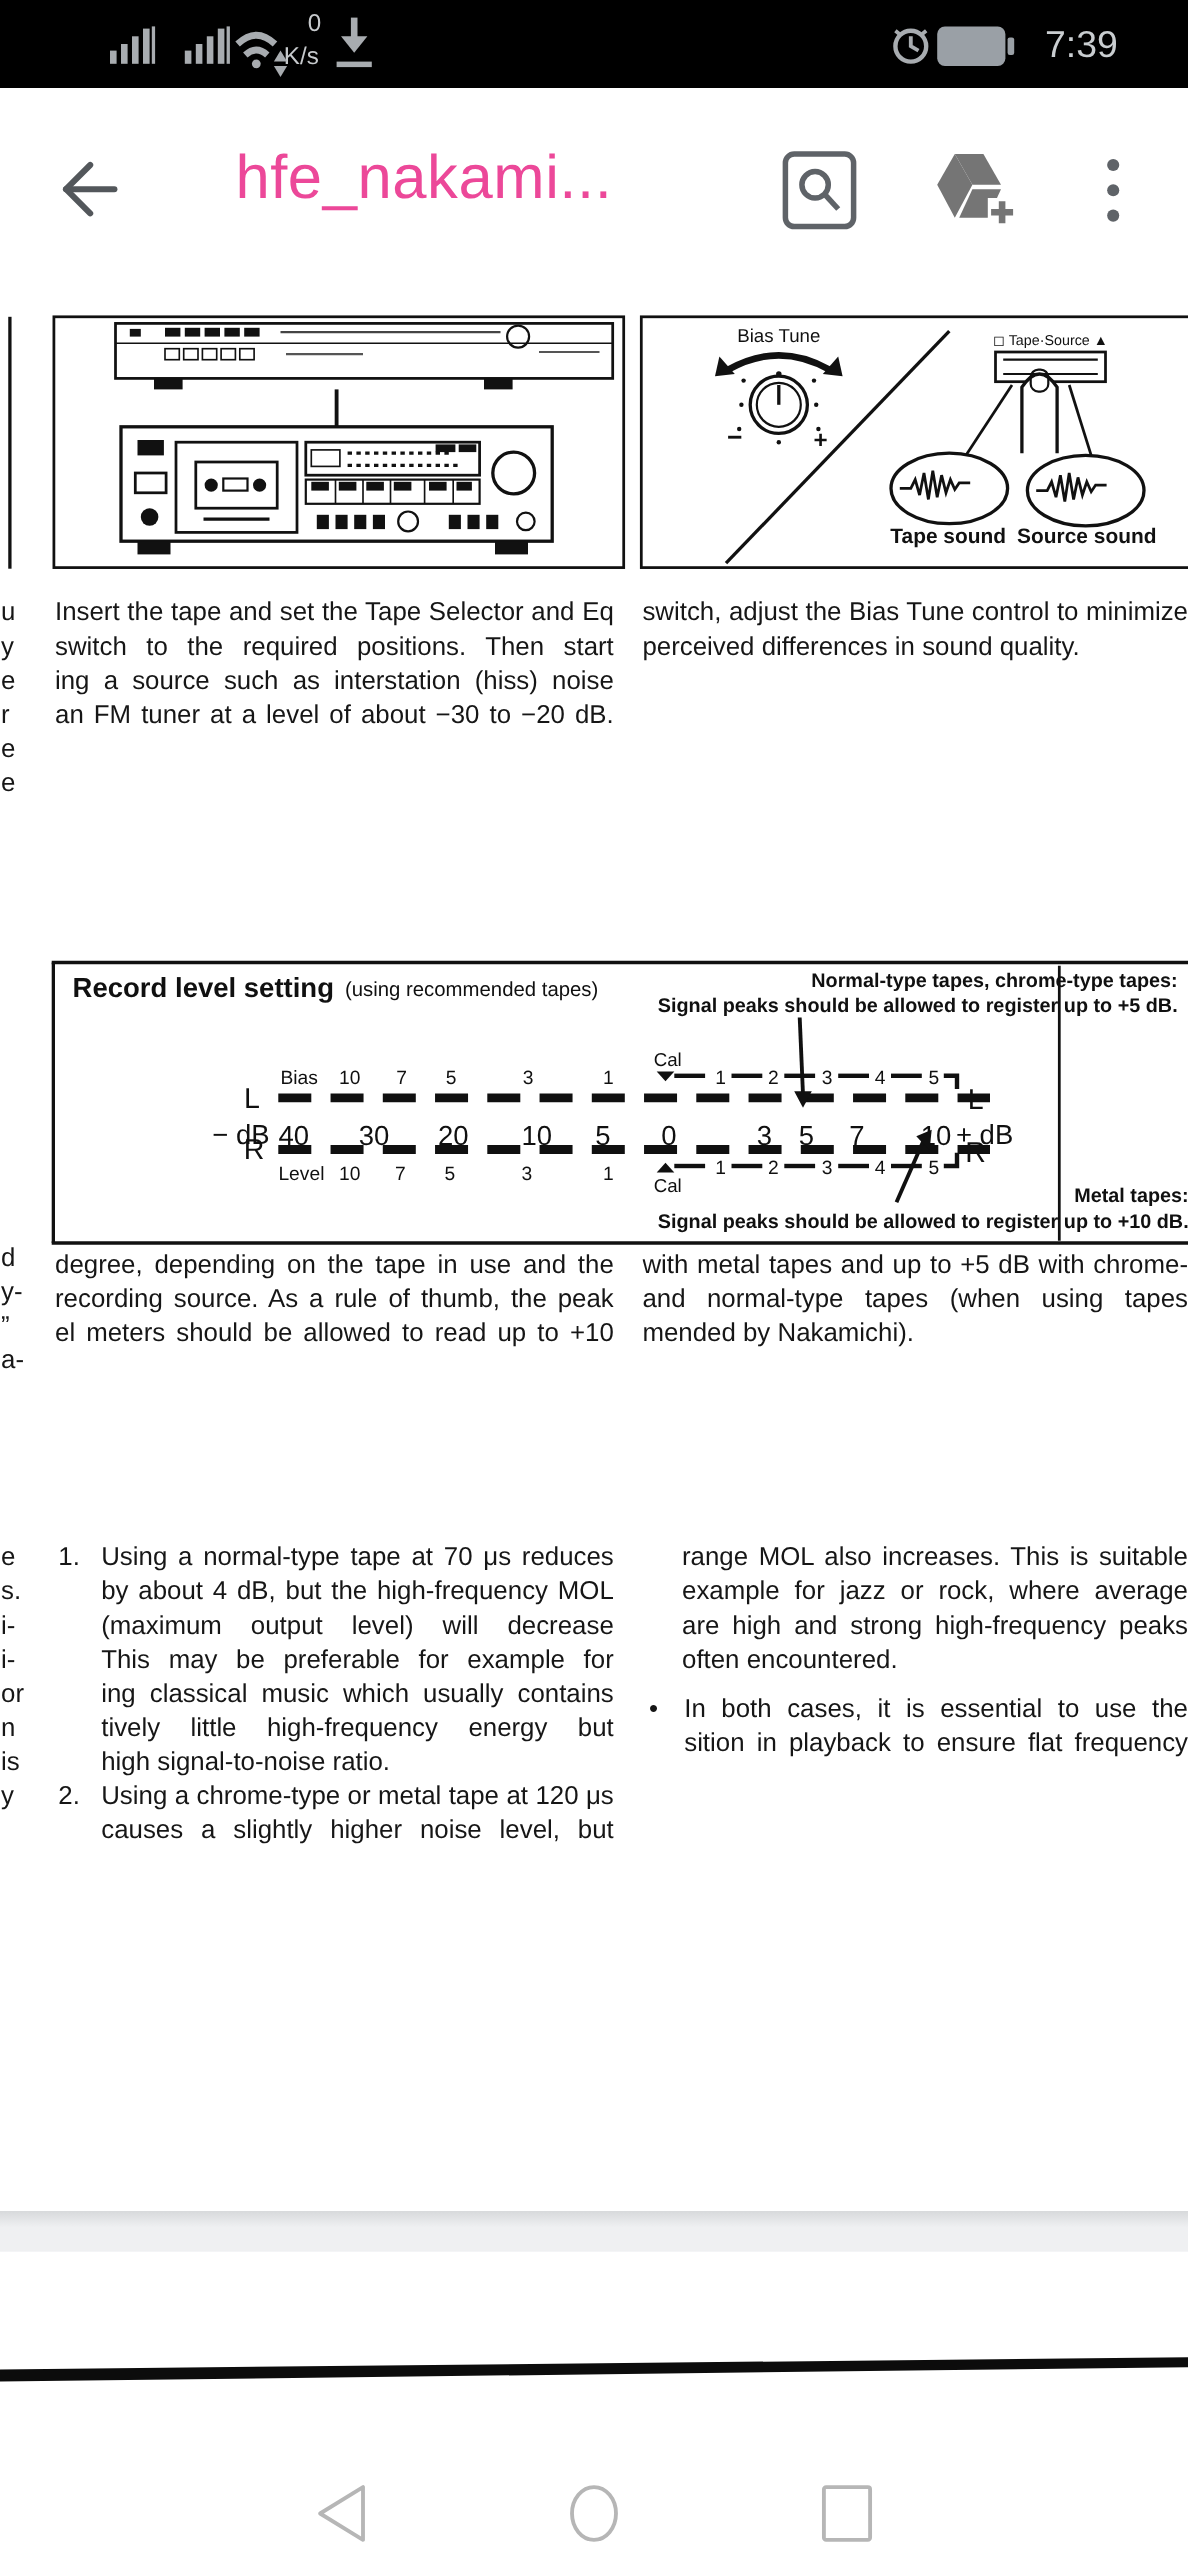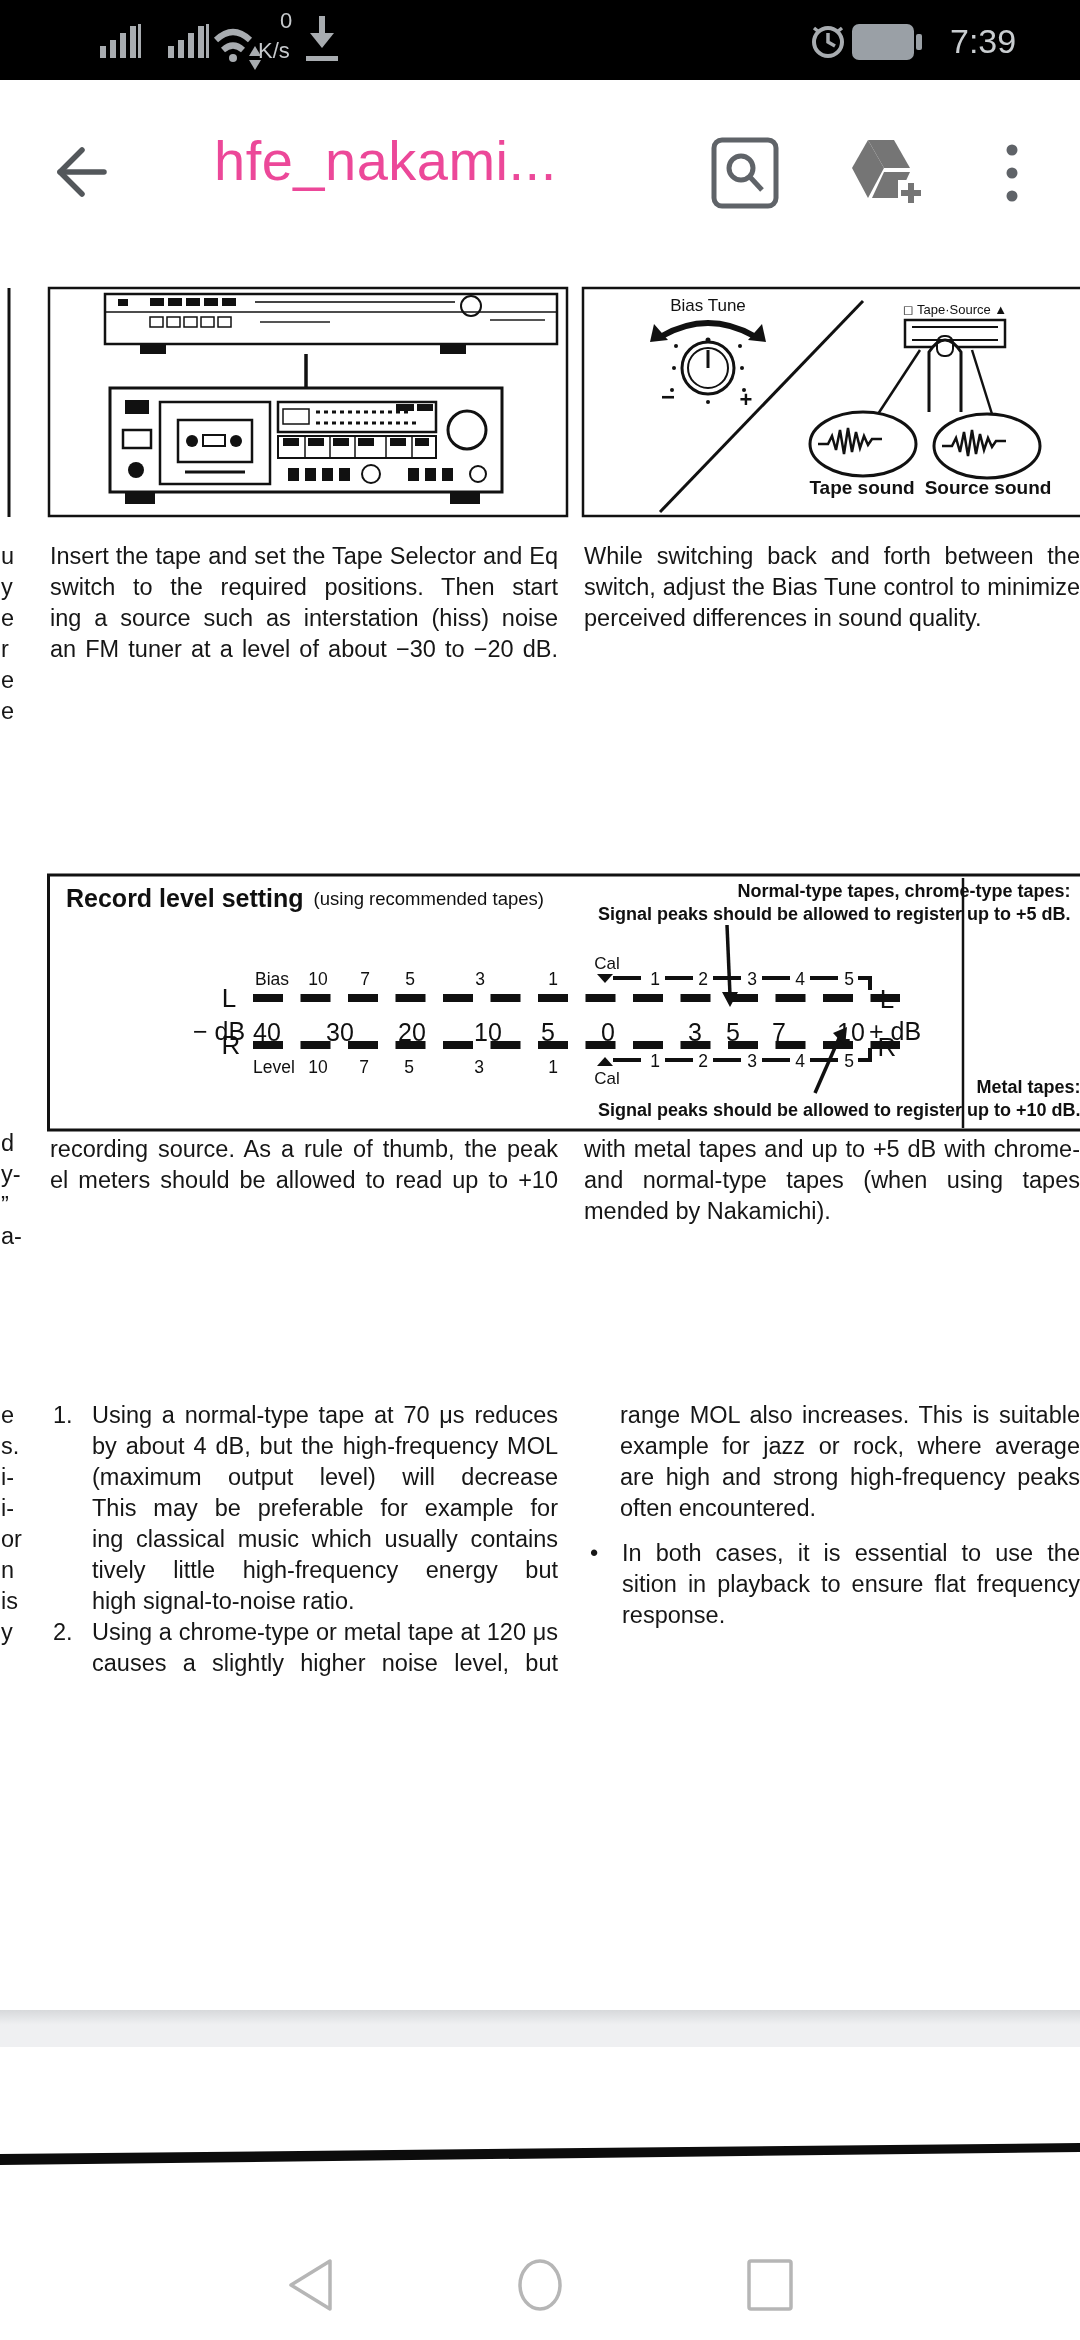--- a/index.html
+++ b/index.html
@@ -339,32 +339,32 @@
     <div class="mline">e</div>
       <div class="mline">e</div>
   </div>
   <div class="abs col" style="left:50px;top:541px;width:508px;">
     <div class="jline">Insert the tape and set the Tape Selector and Eq</div>
     <div class="jline">switch to the required positions. Then start record-</div>
     <div class="jline">ing a source such as interstation (hiss) noise from</div>
     <div class="jline">an FM tuner at a level of about −30 to −20 dB.</div>
   </div>
   <div class="abs col" style="left:584px;top:541px;width:496px;">
-    <div class="jline">While switching back and forth between the</div>
     <div class="jline">switch, adjust the Bias Tune control to minimize any</div>
     <div class="jline last">perceived differences in sound quality.</div>
   </div>
 
   <div class="abs col" style="left:1px;top:1128px;width:26px;">
     <div class="mline">d</div>
       <div class="mline">y-</div>
     <div class="mline">”</div>
       <div class="mline">a-</div>
   </div>
   <div class="abs col" style="left:50px;top:1134px;width:508px;">
+    <div class="jline">degree, depending on the tape in use and the</div>
     <div class="jline">recording source. As a rule of thumb, the peak lev-</div>
     <div class="jline">el meters should be allowed to read up to +10 dB</div>
   </div>
   <div class="abs col" style="left:584px;top:1134px;width:496px;">
     <div class="jline">with metal tapes and up to +5 dB with chrome-type</div>
     <div class="jline">and normal-type tapes (when using tapes recom-</div>
     <div class="jline last">mended by Nakamichi).</div>
   </div>
 
   <div class="abs col" style="left:1px;top:1400px;width:26px;">
@@ -393,16 +393,15 @@
   <div class="abs col" style="left:620px;top:1400px;width:460px;">
     <div class="jline">range MOL also increases. This is suitable fo</div>
     <div class="jline">example for jazz or rock, where average levels</div>
     <div class="jline">are high and strong high-frequency peaks are</div>
     <div class="jline last">often encountered.</div>
   </div>
   <div class="abs marker" style="left:590px;top:1538px;">•</div>
   <div class="abs col" style="left:622px;top:1538px;width:458px;">
     <div class="jline">In both cases, it is essential to use the same po</div>
     <div class="jline">sition in playback to ensure flat frequency</div>
-    <div class="jline last">response.</div>
   </div>
 
 </div>
 
 </body></html>

